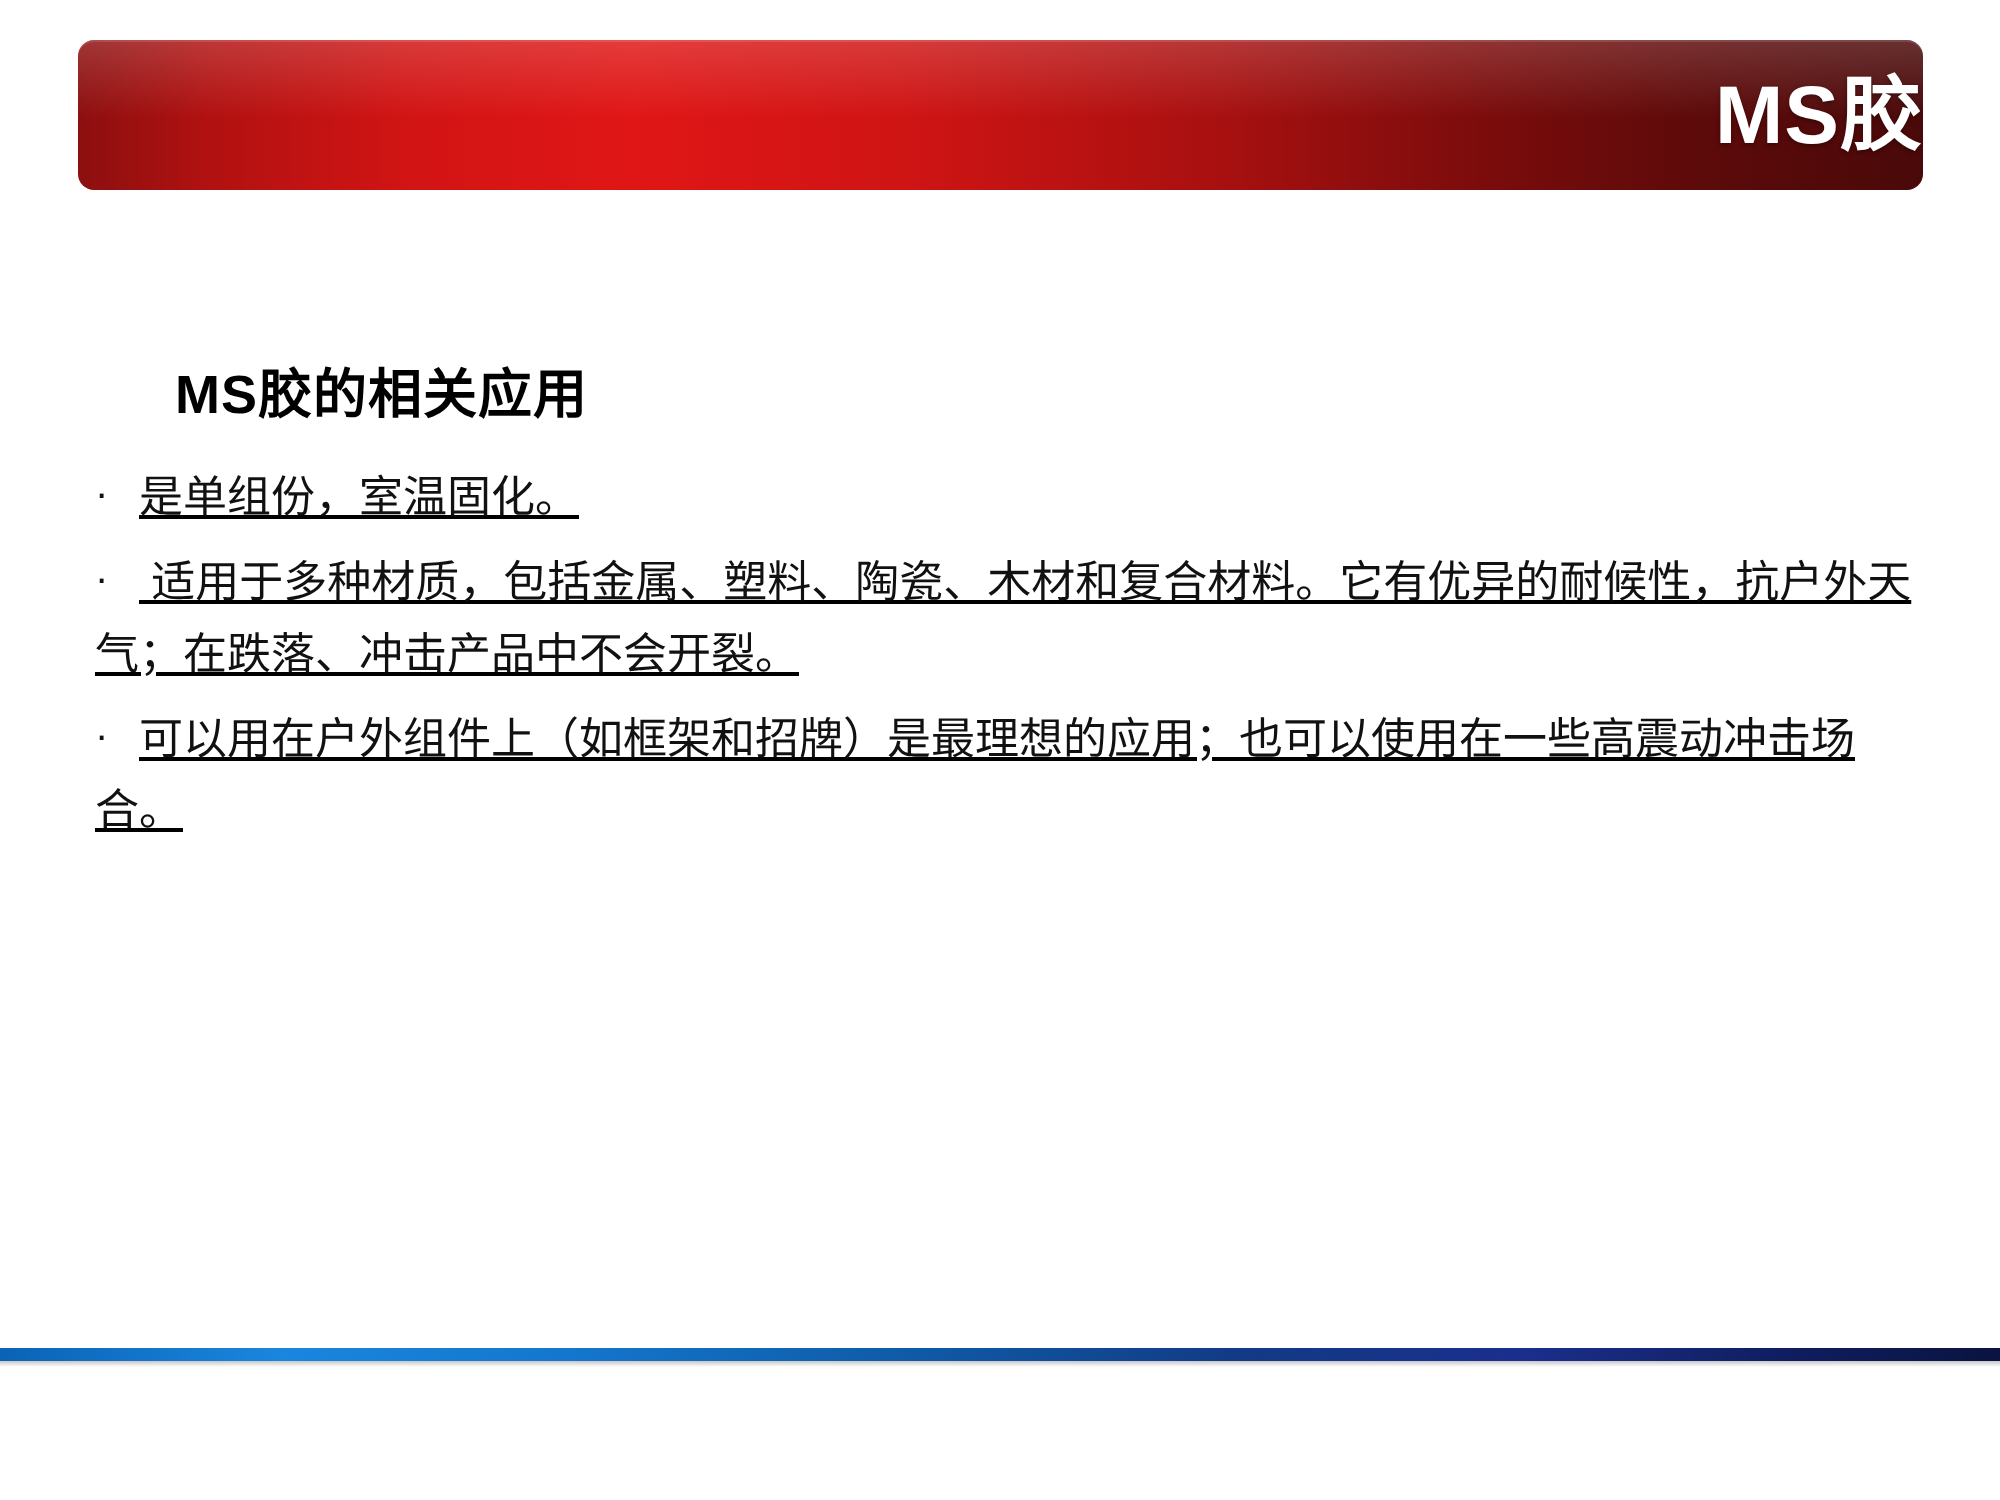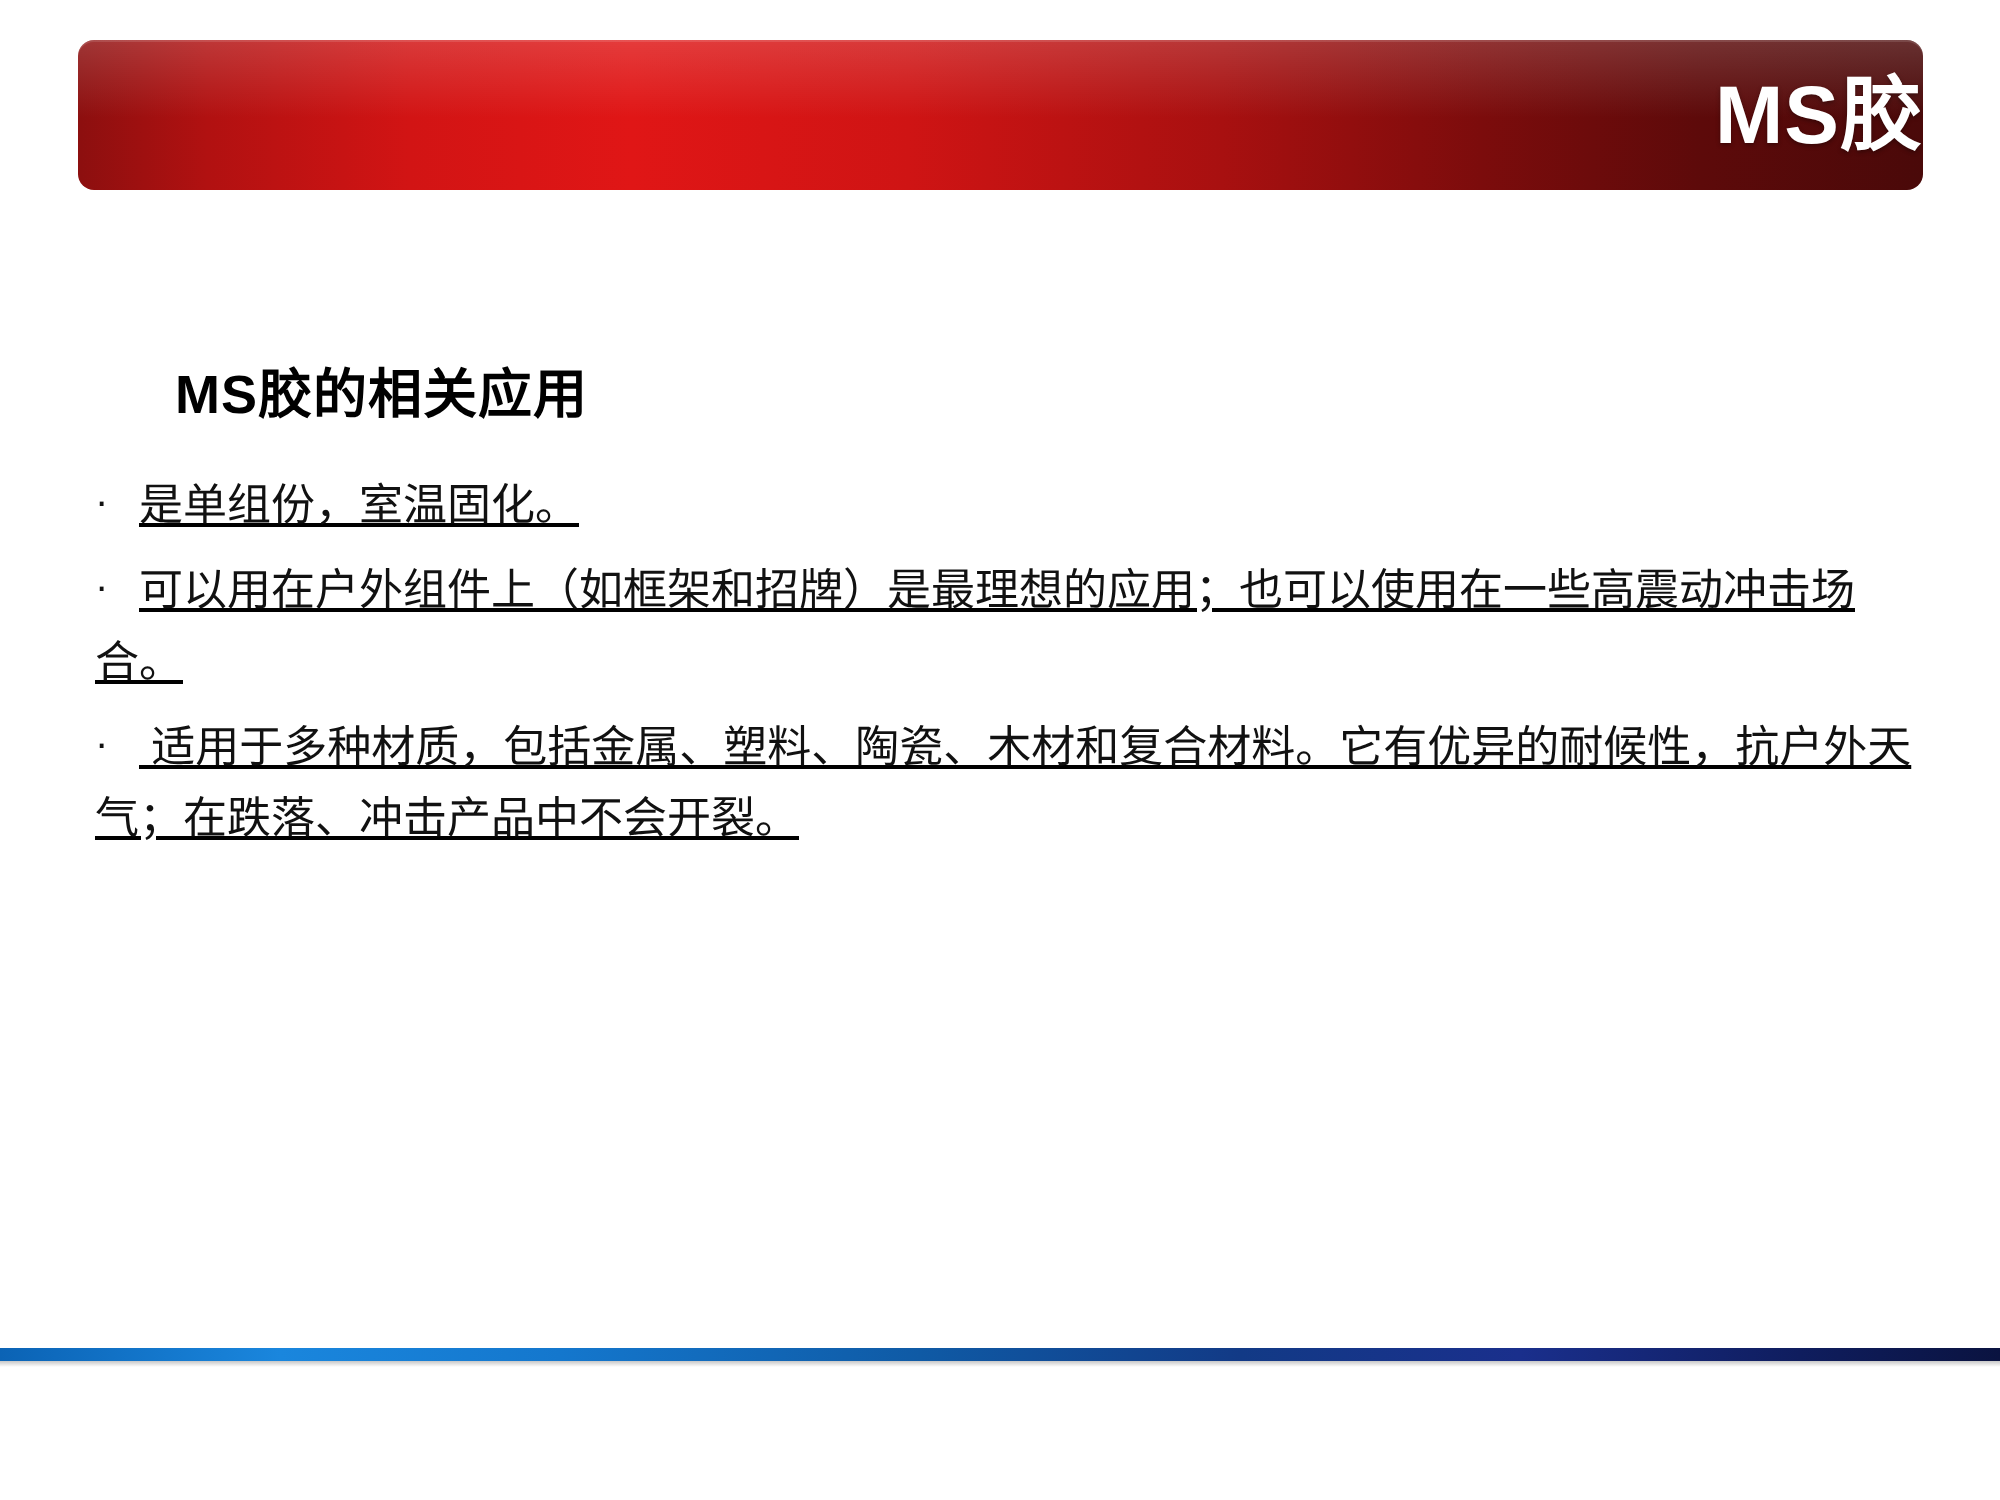--- a/index.html
+++ b/index.html
@@ -72,21 +72,21 @@
 
   
   .content {
     position: absolute;
     left: 95px;
     top: 350px;
     width: 1820px;
   }
 
   .subheading {
-    margin: 0 0 40px 80px;
+    margin: 0 0 32px 80px;
     font-size: 54px;
     font-weight: bold;
     color: #000000;
     letter-spacing: 1px;
   }
 
   .bullet-list {
     list-style: none;
     margin: 0;
     padding: 0;
@@ -150,24 +150,24 @@
 
   <div class="content">
 
     <h2 class="subheading">MS胶的相关应用</h2>
 
     <ul class="bullet-list">
       <li class="bullet-item">
         <span class="dot">·</span><span class="btext">是单组份，室温固化。</span>
       </li>
       <li class="bullet-item">
-        <span class="dot">·</span><span class="btext">可以用在户外组件上（如框架和招牌）是最理想的应用；也可以使用在一些高震动冲击场合。</span>
+        <span class="dot">·</span><span class="btext"> 适用于多种材质，包括金属、塑料、陶瓷、木材和复合材料。它有优异的耐候性，抗户外天气；在跌落、冲击产品中不会开裂。</span>
       </li>
       <li class="bullet-item">
-        <span class="dot">·</span><span class="btext"> 适用于多种材质，包括金属、塑料、陶瓷、木材和复合材料。它有优异的耐候性，抗户外天气；在跌落、冲击产品中不会开裂。</span>
+        <span class="dot">·</span><span class="btext">可以用在户外组件上（如框架和招牌）是最理想的应用；也可以使用在一些高震动冲击场合。</span>
       </li>
     </ul>
 
   </div>
 
   <div class="bottom-rule"></div>
   <div class="bottom-rule-shadow"></div>
 
 </div>
 

